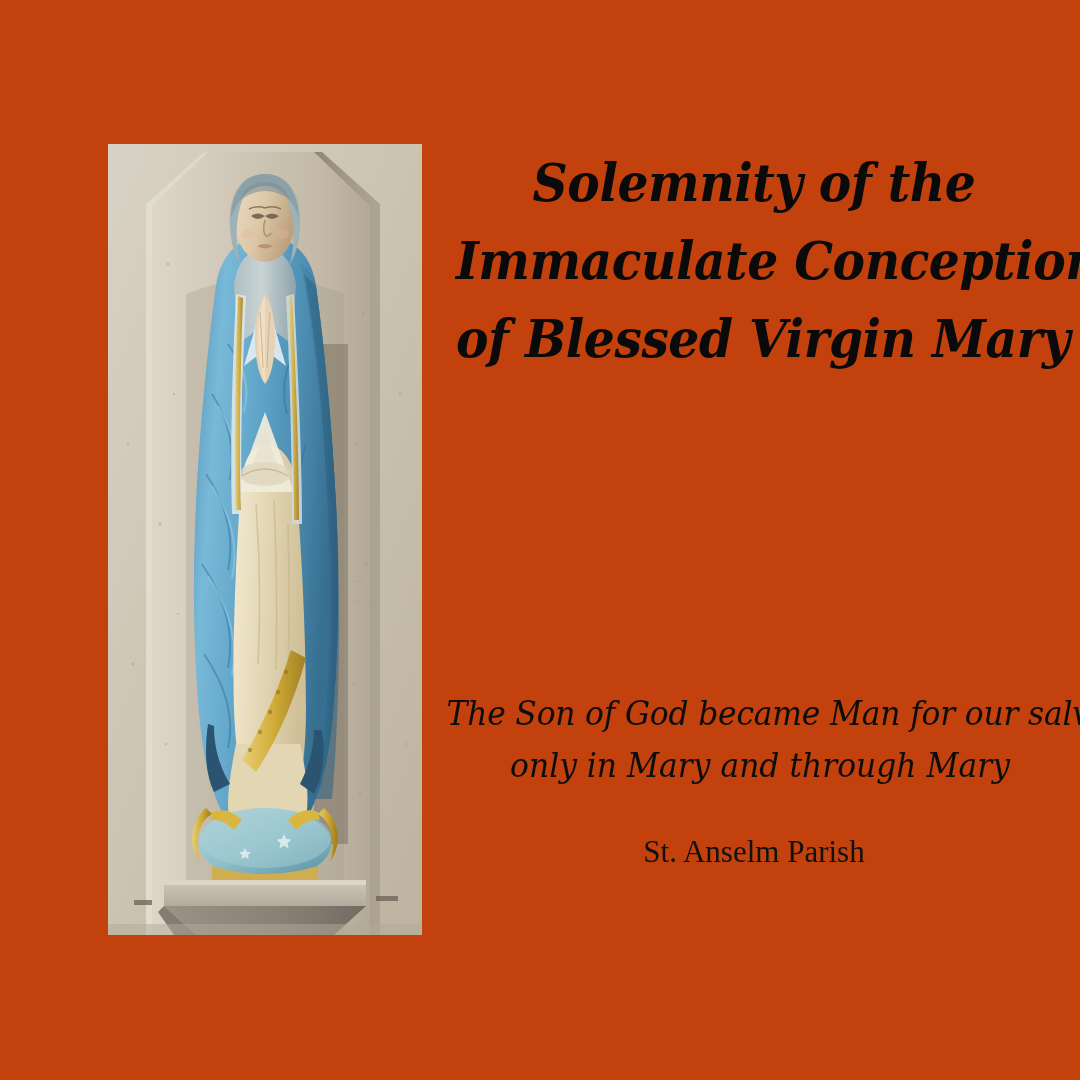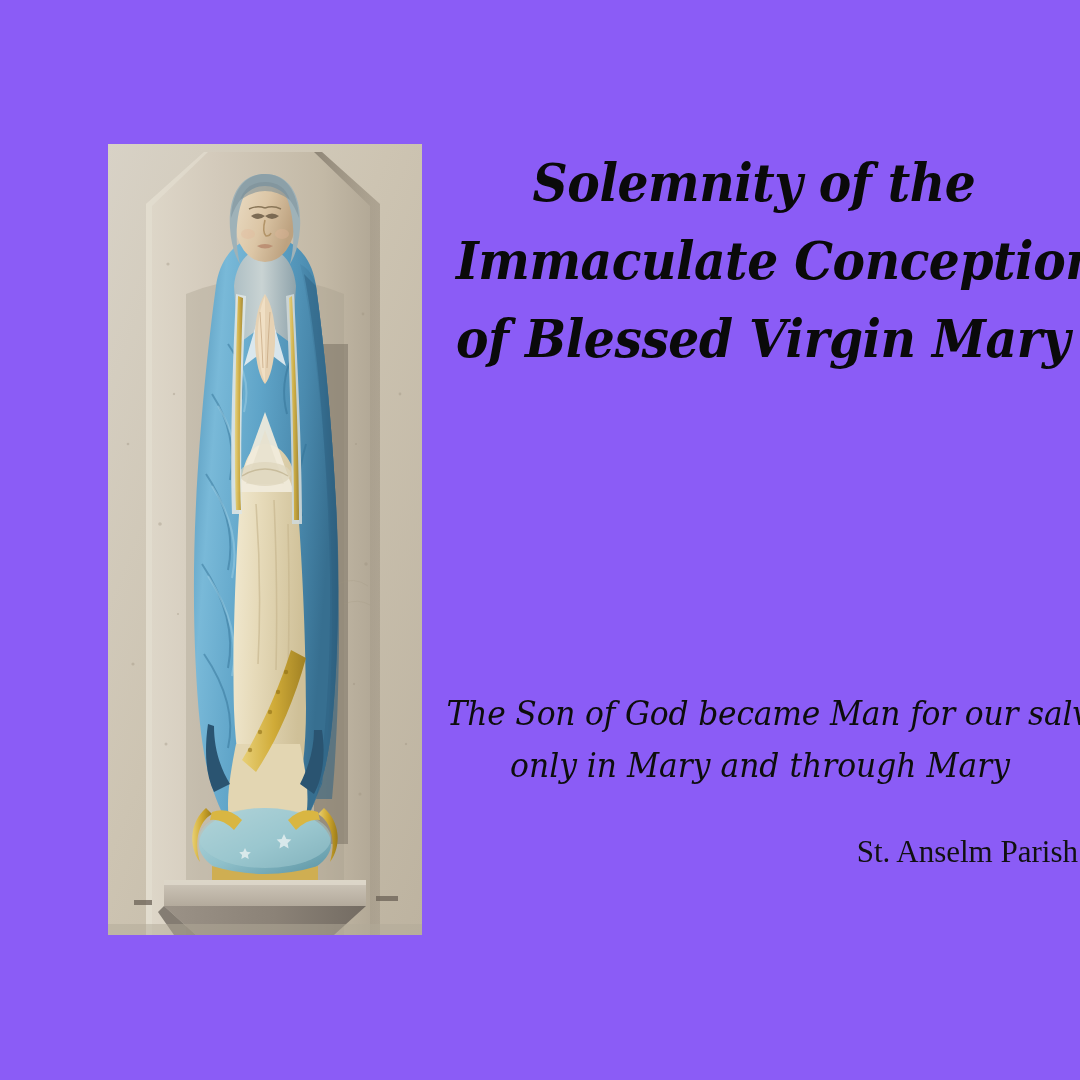--- a/index.html
+++ b/index.html
@@ -10,21 +10,21 @@
     width: 1080px;
     height: 1080px;
     overflow: hidden;
     font-family: "Liberation Serif", "DejaVu Serif", serif;
   }
 
   #flyer {
     position: relative;
     width: 1080px;
     height: 1080px;
-    background: #8b5cf6;
+    background: #c2410c;
     overflow: hidden;
   }
 
   
   .photo-frame {
     position: absolute;
     left: 108px;
     top: 144px;
     width: 314px;
     height: 791px;
@@ -92,21 +92,21 @@
     white-space: nowrap;
     transform: scaleX(0.95);
   }
   .quote-line.first { letter-spacing: -0.2px; }
 
   .address-block {
     position: absolute;
     top: 833px;
     left: 0;
     width: 648px;
-    text-align: right;
+    text-align: center;
   }
   .address-line {
     font-family: "Liberation Serif", "DejaVu Serif", serif;
     font-size: 31px;
     line-height: 38px;
     color: #111111;
     white-space: nowrap;
   }
 </style>
 </head>

